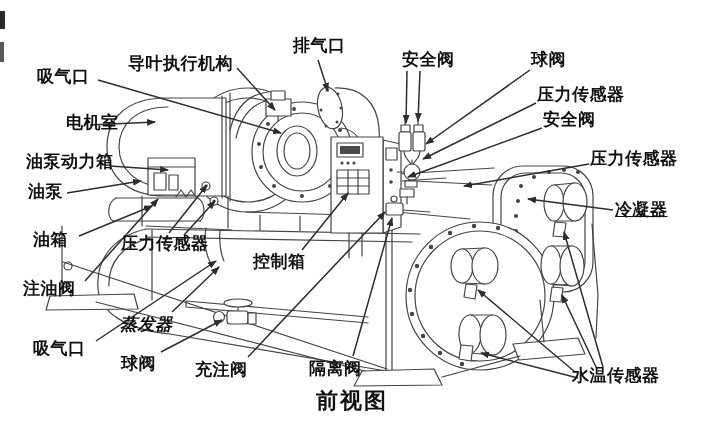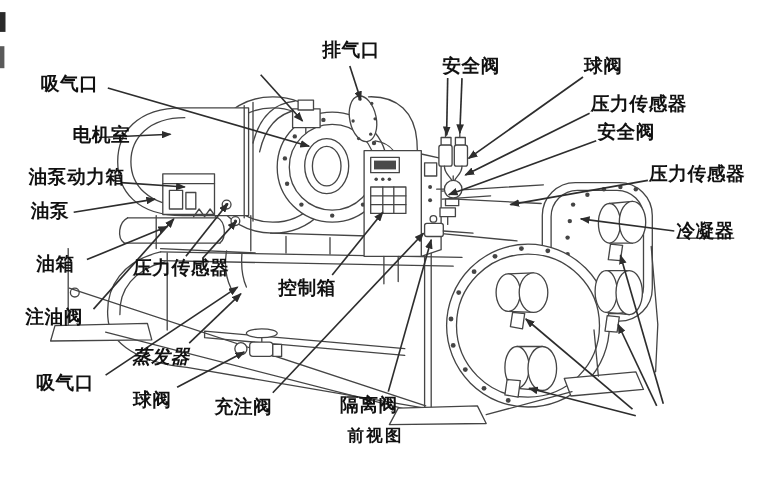--- a/index.html
+++ b/index.html
@@ -13,21 +13,21 @@
   }
   #machine-svg{position:absolute;left:0;top:0;}
   .mk{stroke:var(--line);stroke-width:1.2;fill:none;stroke-linecap:round;stroke-linejoin:round;}
   .mkf{stroke:var(--line);stroke-width:1.2;fill:#ffffff;stroke-linejoin:round;}
   .dot{fill:var(--line);stroke:none;}
   .lbl{
     position:absolute; font-weight:700; font-size:17px; line-height:1.15;
     color:var(--text); white-space:nowrap; letter-spacing:0.5px;
     user-select:none;
   }
-  .cap{font-size:15px; letter-spacing:2px;}
+  .cap{font-size:22px; letter-spacing:2px;}
   .arrow-line{stroke:var(--arrow);stroke-width:1.5;}
 </style>
 </head>
 <body>
 
 <div id="stage">
 
   <svg id="machine-svg" width="707" height="444" viewBox="0 0 707 444">
     <defs>
       <marker id="ah" markerWidth="9" markerHeight="7" refX="8" refY="3.5" orient="auto" markerUnits="userSpaceOnUse">
@@ -244,35 +244,37 @@
         <line x1="353" y1="356" x2="392" y2="218" class="arrow-line" marker-end="url(#ah)"></line>
         <line x1="575" y1="372" x2="478" y2="290" class="arrow-line" marker-end="url(#ah)"></line>
         <line x1="578" y1="378" x2="481" y2="353" class="arrow-line" marker-end="url(#ah)"></line>
         <line x1="603" y1="367" x2="564" y2="232" class="arrow-line" marker-end="url(#ah)"></line>
         <line x1="597" y1="369" x2="562" y2="295" class="arrow-line" marker-end="url(#ah)"></line>
       </g>
   </svg>
 
   <div id="label-layer" style="position:absolute;left:0;top:0;width:707px;height:444px;">
       <div class="lbl" style="left: 37px; top: 67px;">吸气口</div>
+      <div class="lbl" style="left: 128px; top: 54px;">导叶执行机构</div>
       <div class="lbl" style="left: 293px; top: 36px;">排气口</div>
       <div class="lbl" style="left: 402px; top: 50px;">安全阀</div>
       <div class="lbl" style="left: 531px; top: 50px;">球阀</div>
       <div class="lbl" style="left: 537px; top: 85px;">压力传感器</div>
       <div class="lbl" style="left: 543px; top: 110px;">安全阀</div>
       <div class="lbl" style="left: 590px; top: 149px;">压力传感器</div>
       <div class="lbl" style="left: 615px; top: 200px; text-decoration: underline;">冷凝器</div>
       <div class="lbl" style="left: 46px; top: 113px; padding-left: 20px;">电机室</div>
       <div class="lbl" style="left: 26px; top: 153px; font-family: Liberation Mono, monospace;">油泵动力箱</div>
       <div class="lbl" style="left: 28px; top: 182px;">油泵</div>
       <div class="lbl" style="left: 33px; top: 230px;">油箱</div>
       <div class="lbl" style="left: 121px; top: 234px;">压力传感器</div>
       <div class="lbl" style="left: 23px; top: 279px;">注油阀</div>
       <div class="lbl" style="left: 33px; top: 339px;">吸气口</div>
       <div class="lbl" style="left: 120px; top: 315px; font-style: italic;">蒸发器</div>
       <div class="lbl" style="left: 121px; top: 354px;">球阀</div>
       <div class="lbl" style="left: 195px; top: 360px; text-align: right;">充注阀</div>
       <div class="lbl" style="left: 253px; top: 252px;">控制箱</div>
       <div class="lbl" style="left: 309px; top: 359px;">隔离阀</div>
+      <div class="lbl" style="left: 572px; top: 366px;">水温传感器</div>
     </div>
 
   <div class="lbl cap" style="left:316px;top:388px;">前视图</div>
 </div>
 
 </body></html>

